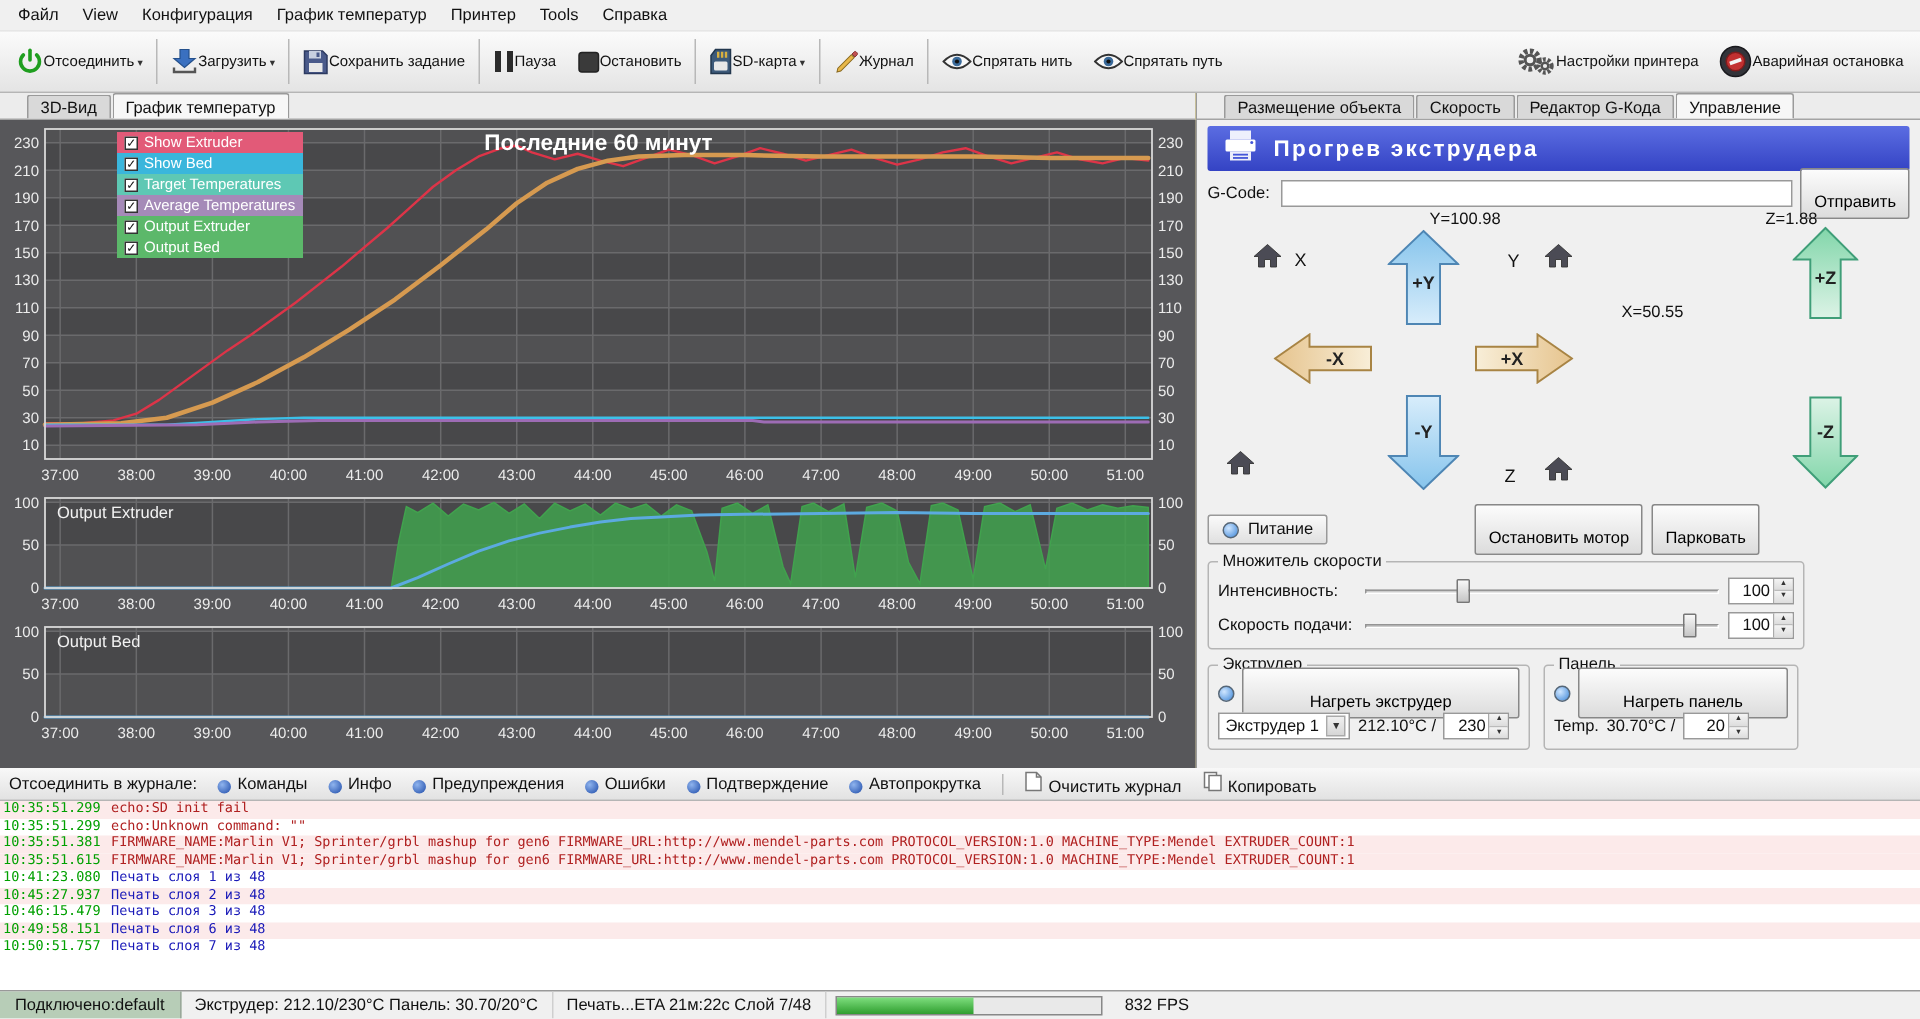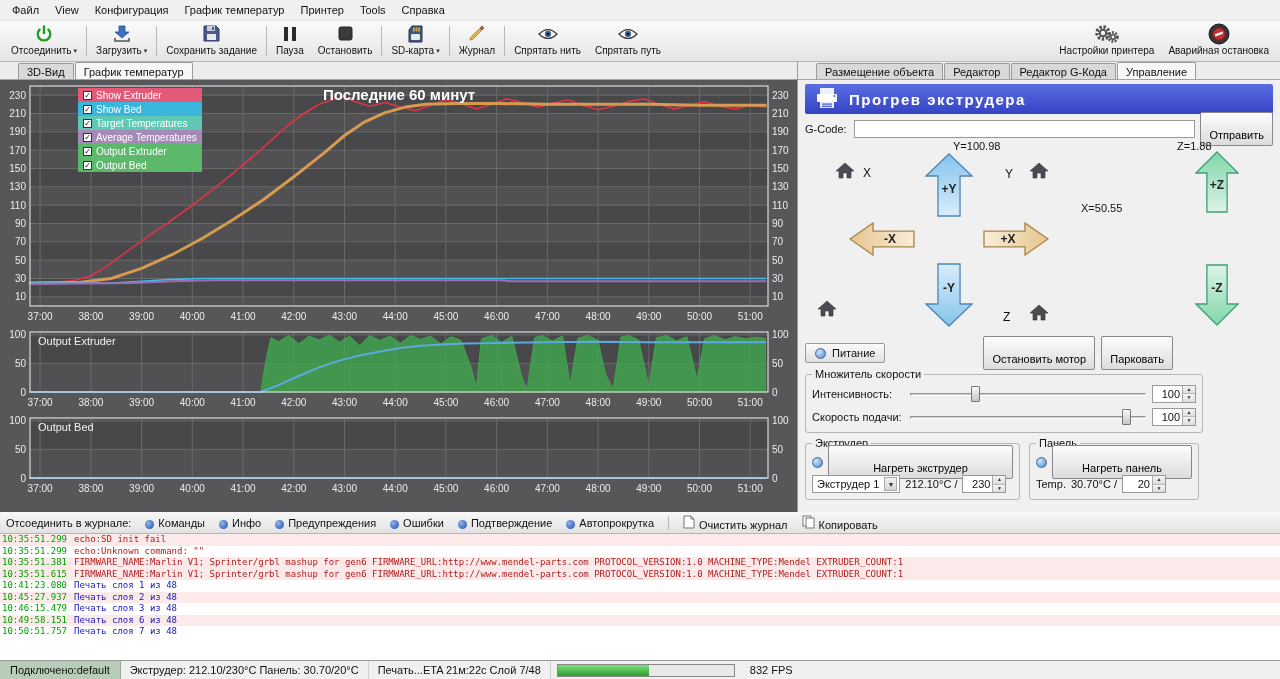--- a/index.html
+++ b/index.html
@@ -3,21 +3,21 @@
 <meta charset="utf-8">
 <style>
 *{margin:0;padding:0;box-sizing:border-box;}
 html,body{width:1280px;height:679px;overflow:hidden;}
 body{font-family:"Liberation Sans",sans-serif;font-size:11px;color:#111;background:#f0f0f0;}
 
 #menubar{height:20px;display:flex;align-items:center;background:#f0f0f0;padding-left:4px;}
 .menu-item{padding:2px 8px;white-space:nowrap;cursor:default;}
 
 #toolbar{height:42px;display:flex;align-items:stretch;background:linear-gradient(#fbfbfb,#e4e4e4);border-top:1px solid #e6e6e6;border-bottom:1px solid #b5b5b5;padding:1px 4px;}
-.tb-item{display:flex;flex-direction:column;align-items:center;justify-content:flex-start;padding:1px 7px;white-space:nowrap;}
+.tb-item{display:flex;flex-direction:row;align-items:center;justify-content:flex-end;padding:1px 7px;white-space:nowrap;}
 .tb-icon{height:21px;display:flex;align-items:center;justify-content:center;}
 .tb-label{font-size:10px;margin-top:1px;display:flex;align-items:center;gap:2px;}
 .tb-label .dd{font-size:7px;color:#333;}
 .tb-sep{width:1px;background:#b8b8b8;margin:4px 2px;}
 .tb-spacer{flex:1;}
 
 #main{display:flex;height:450px;}
 #left{width:797px;display:flex;flex-direction:column;}
 #right{width:483px;display:flex;flex-direction:column;border-left:1px solid #9a9a9a;background:#fde047;}
 .tabstrip{height:18px;display:flex;align-items:flex-end;padding-left:18px;background:#ececec;border-bottom:1px solid #a3a3a3;}
@@ -428,21 +428,21 @@
             <span class="legend-check">✓</span>
             <span class="legend-label">Output Bed</span>
           </div>
         </div>
     </div>
   </div>
 
   <div id="right">
     <div class="tabstrip">
         <div class="tab">Размещение объекта</div>
-        <div class="tab">Редактор</div>
+        <div class="tab">Скорость</div>
         <div class="tab">Редактор G-Кода</div>
         <div class="tab active">Управление</div>
       </div>
     <div id="control-panel">
 
       <div id="banner">
         <span>
           <svg width="24" height="22" viewBox="0 0 24 22">
               <rect x="5" y="1" width="14" height="6" fill="#ffffff" opacity="0.9"></rect>
               <rect x="2" y="7" width="20" height="8" rx="1" fill="#ffffff"></rect>

